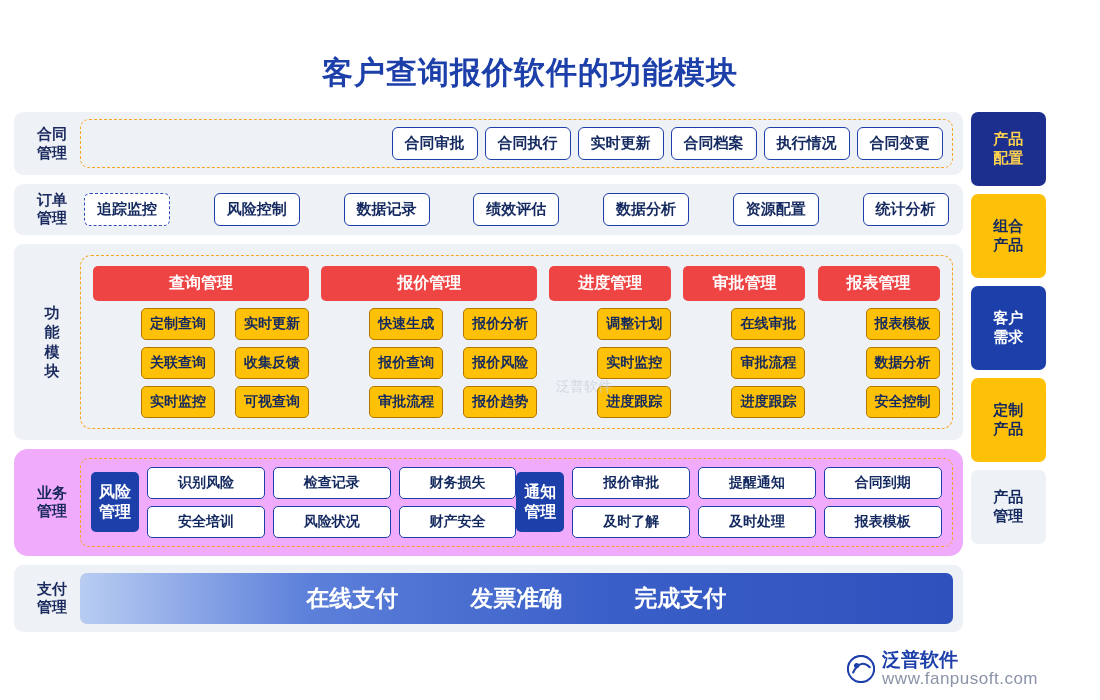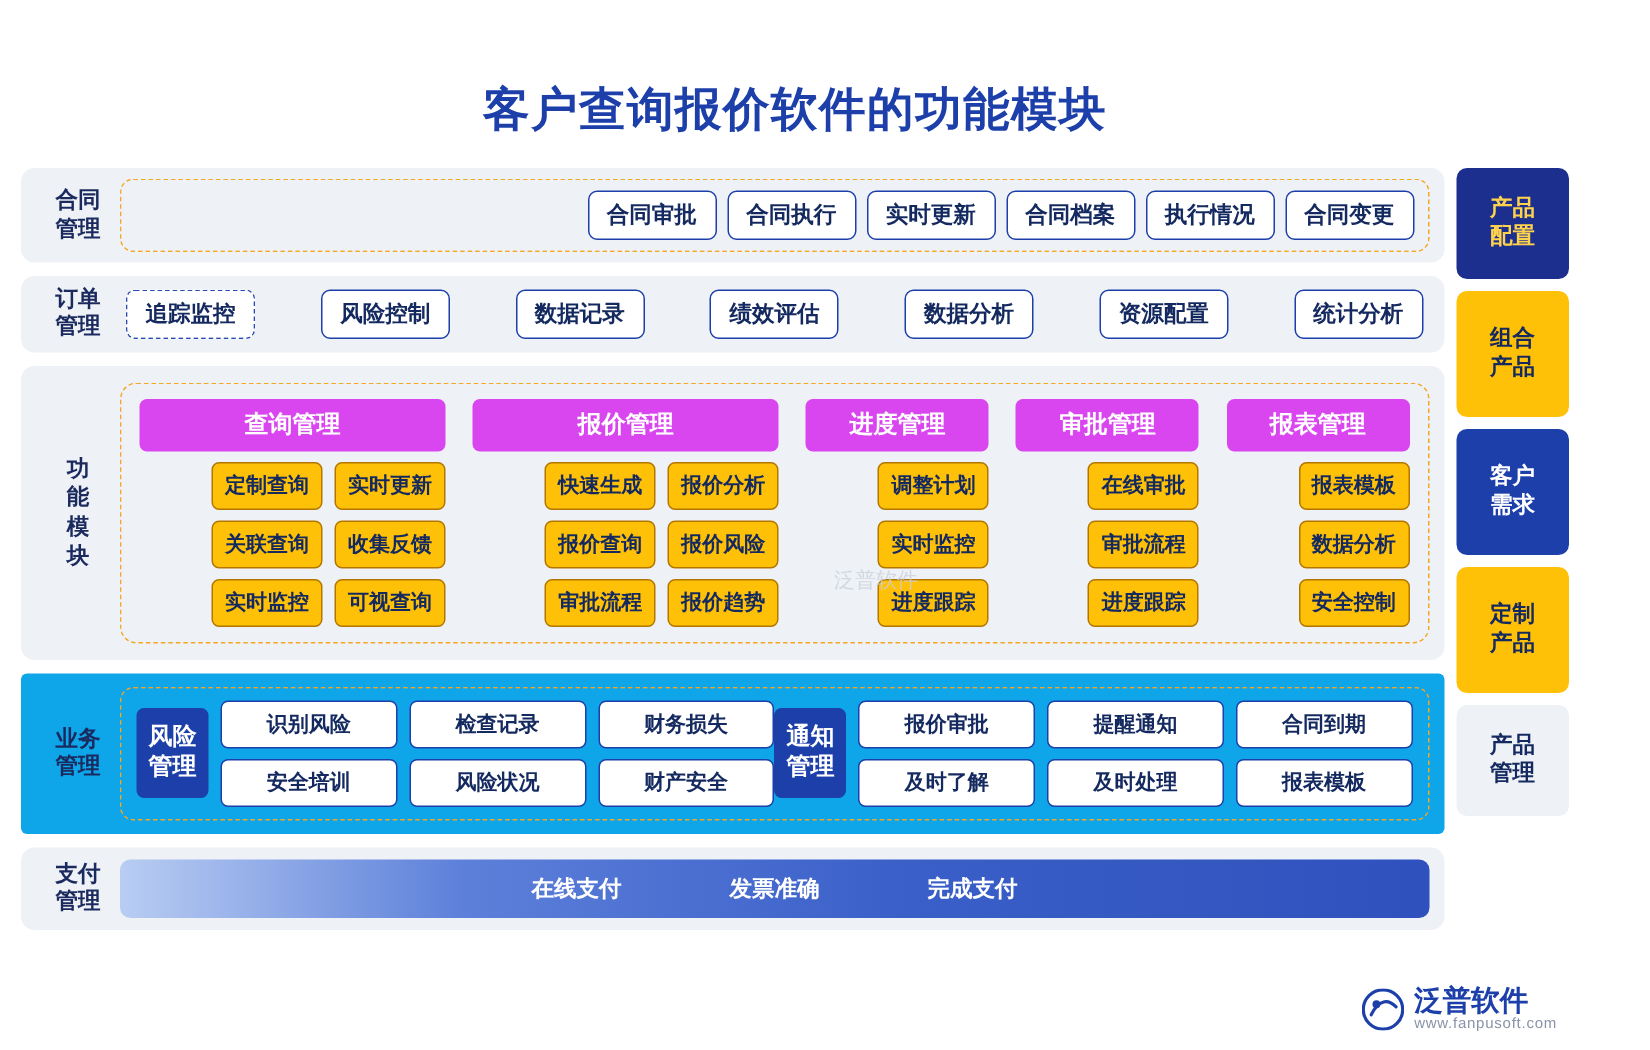--- a/index.html
+++ b/index.html
@@ -137,51 +137,51 @@
     padding: 10px 12px;
     box-sizing: border-box;
     justify-content: space-between;
   }
   .fcol {
     display: flex;
     flex-direction: column;
     gap: 7px;
   }
   .fhead {
-    background: #d946ef;
+    background: #ef4444;
     color: #fff;
     font-size: 16px;
     font-weight: bold;
     border-radius: 5px;
     text-align: center;
     padding: 7px 6px;
     white-space: nowrap;
   }
   .frow {
     display: flex;
-    gap: 8px;
+    gap: 20px;
     padding-left: 48px;
   }
   .fcell {
     background: #ffc107;
     border: 1.4px solid #b37700;
     color: #14295f;
     font-size: 14px;
     font-weight: bold;
     border-radius: 5px;
     padding: 6px 8px;
     text-align: center;
     white-space: nowrap;
     flex: 1;
   }
 
   
   .biz-section {
-    background: #0ea5e9;
-    border-radius: 4px;
+    background: #f0abfc;
+    border-radius: 14px;
     display: flex;
     align-items: center;
     padding: 9px 10px;
     box-sizing: border-box;
   }
   .biz-dashed {
     border: 1.6px dashed #f5a623;
     border-radius: 9px;
     flex: 1;
     display: flex;
@@ -240,21 +240,21 @@
   }
   .pay-bar {
     flex: 1;
     background: linear-gradient(90deg, #b9cdf2 0%, #5d80da 26%, #3a5fc8 60%, #2f51bd 100%);
     border-radius: 7px;
     display: flex;
     justify-content: center;
     gap: 72px;
     padding: 10px 0;
     color: #ffffff;
-    font-size: 15px;
+    font-size: 23px;
     font-weight: bold;
   }
 
   
   .side-item {
     border-radius: 7px;
     text-align: center;
     font-size: 15px;
     font-weight: bold;
     line-height: 1.25;
@@ -296,21 +296,21 @@
     display: flex;
     flex-direction: column;
     line-height: 1.05;
   }
   .brand-cn {
     font-size: 19px;
     font-weight: bold;
     color: #1c3faa;
   }
   .brand-en {
-    font-size: 10px;
+    font-size: 17px;
     color: #8a93a8;
     letter-spacing: .5px;
     text-align: right;
   }
 </style>
 </head>
 <body>
 
 <div class="page">
 

